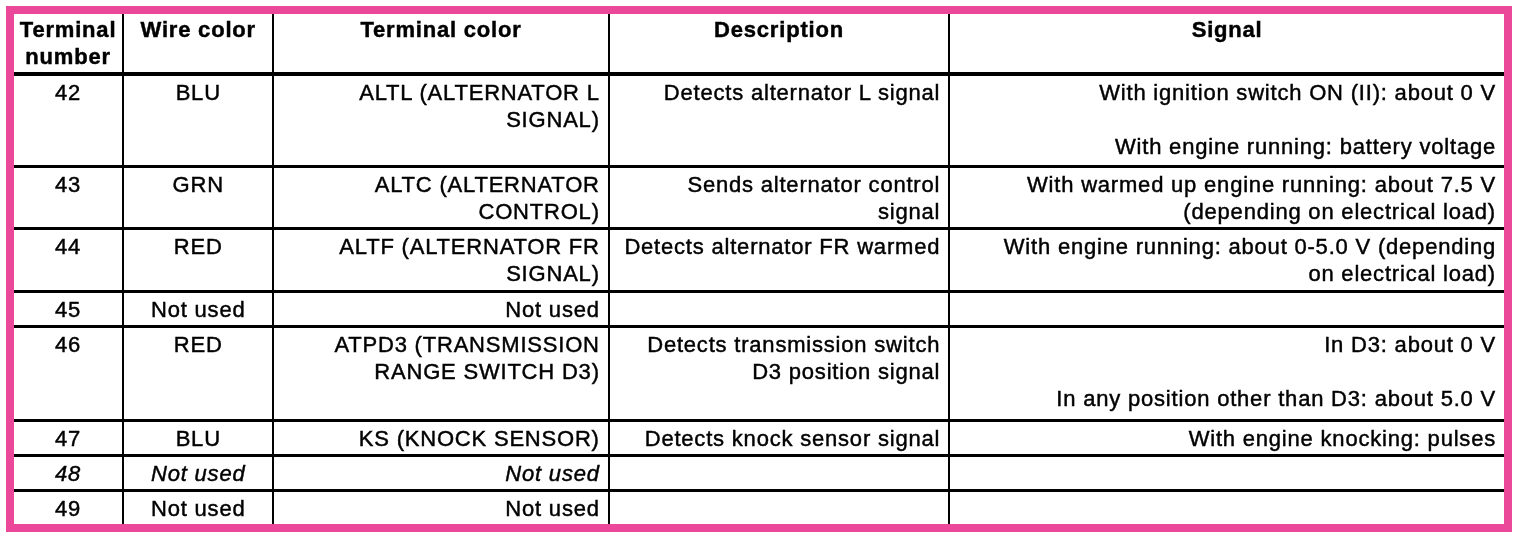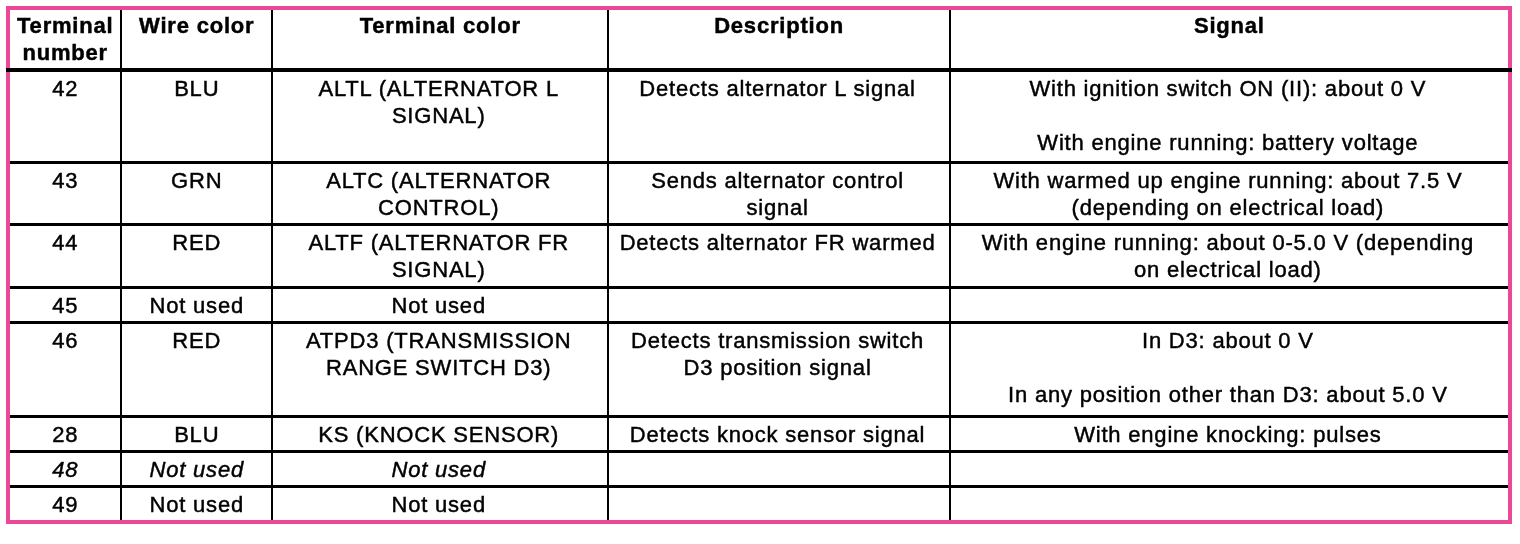--- a/index.html
+++ b/index.html
@@ -11,21 +11,21 @@
     overflow: hidden;
     font-family: "Liberation Sans", sans-serif;
   }
   .page {
     padding: 6px 6px 0 6px;
   }
   table.pinout {
     border-collapse: collapse;
     table-layout: fixed;
     width: 1506px;
-    border: 4px solid #ec4899;
+    border: 8px solid #ec4899;
     color: #000;
     -webkit-text-stroke: 0.45px #000;
   }
   col.c-terminal { width: 113px; }
   col.c-wire     { width: 150px; }
   col.c-name     { width: 335px; }
   col.c-desc     { width: 340px; }
   col.c-signal   { width: 558px; }
 
   th, td {
@@ -42,21 +42,21 @@
   }
   thead th {
     font-weight: bold;
     text-align: center;
     padding: 2px 2px 2px 2px;
     border-bottom: 4px solid #000;
   }
   thead tr { height: 56px; }
   td { padding: 3px 8px 2px 5px; margin-top: 32px; }
   td.center { text-align: center; padding-left: 2px; padding-right: 2px; }
-  td.left   { text-align: center; }
+  td.left   { text-align: right; }
 
   tbody tr:nth-child(1) { height: 92px; }
   tbody tr:nth-child(2) { height: 62px; }
   tbody tr:nth-child(3) { height: 63px; }
   tbody tr:nth-child(4) { height: 34px; }
   tbody tr:nth-child(5) { height: 94px; }
   tbody tr:nth-child(6) { height: 32px; }
   tbody tr:nth-child(7) { height: 33px; font-style: italic; }
   tbody tr:nth-child(8) { height: 36px; }
 </style>
@@ -124,21 +124,21 @@
         <td class="center">RED</td>
         <td class="left">ATPD3 (TRANSMISSION
 RANGE SWITCH D3)</td>
         <td class="left">Detects transmission switch
 D3 position signal</td>
         <td class="left">In D3: about 0 V
 
 In any position other than D3: about 5.0 V</td>
       </tr>
       <tr>
-        <td class="center">28</td>
+        <td class="center">47</td>
         <td class="center">BLU</td>
         <td class="left">KS (KNOCK SENSOR)</td>
         <td class="left">Detects knock sensor signal</td>
         <td class="left">With engine knocking: pulses</td>
       </tr>
       <tr>
         <td class="center">48</td>
         <td class="center">Not used</td>
         <td class="left">Not used</td>
         <td class="left"></td>

